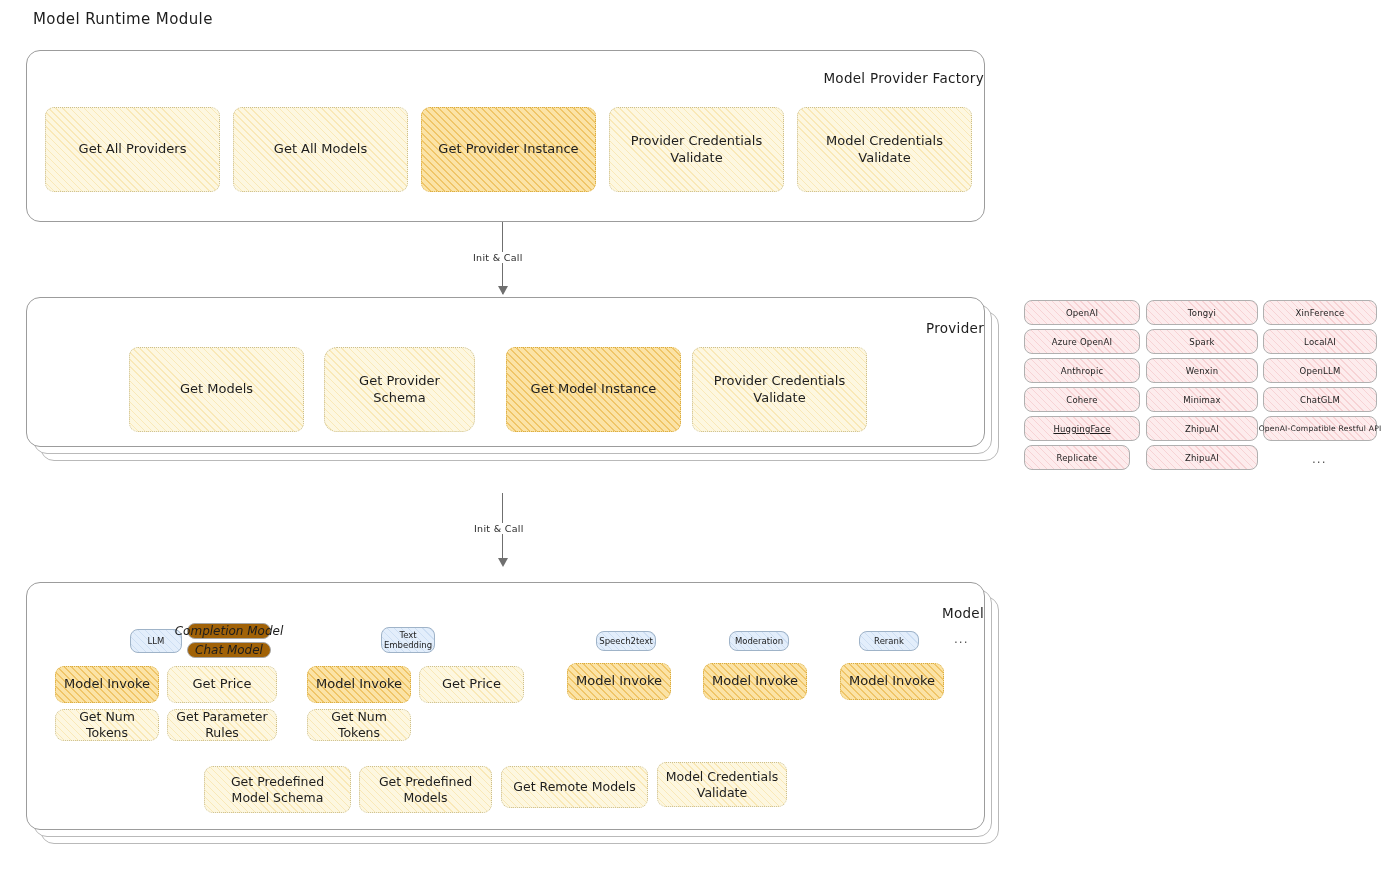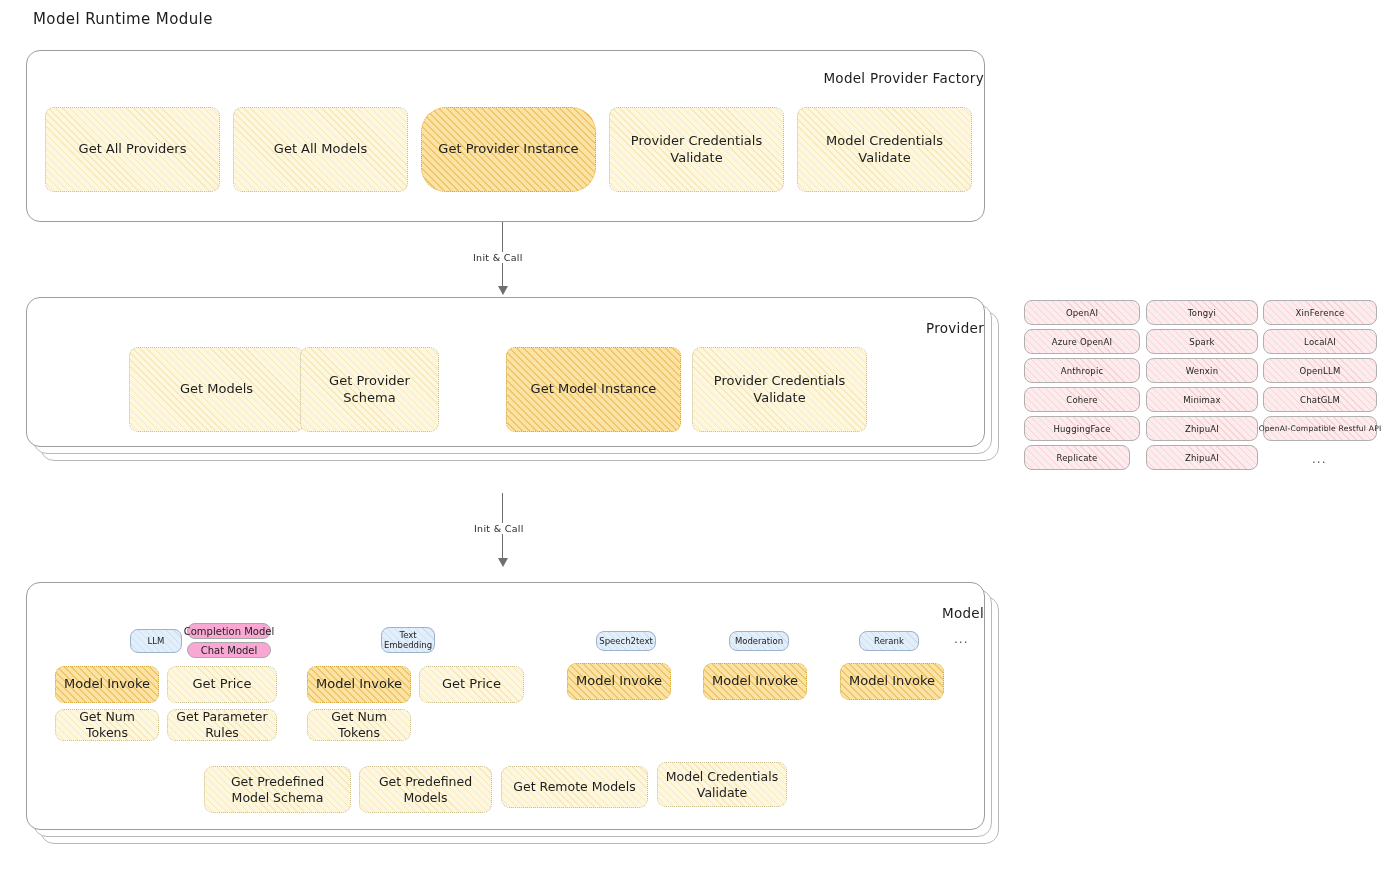--- a/index.html
+++ b/index.html
@@ -148,27 +148,28 @@
     text-align: center;
     font-size: 8.5px;
     line-height: 1.2;
     color: #1d1d1d;
   }
   .wchip {
     position: absolute;
     box-sizing: border-box;
     border: 1.2px solid #a8a8a8;
     border-radius: 8px;
-    background: #f9a8d4;
-    display: flex;
-    align-items: center;
-    justify-content: center;
-    font-size: 10px;
+    background: #a16207;
+    display: flex;
+    align-items: center;
+    justify-content: center;
+    font-size: 12px;
     color: #1d1d1d;
     white-space: nowrap;
+    font-style: italic;
   }
   .ellipsis {
     position: absolute;
     font-size: 12px;
     color: #555;
     letter-spacing: 1px;
   }
 </style>
 </head>
 <body>
@@ -176,54 +177,54 @@
 <div id="page-title">Model Runtime Module</div>
 
 <div class="stack-wrap" style="left:26px; top:50px; width:959px; height:172px;">
   <div class="card-main" style="width:959px; height:172px;">
     <div class="card-title" style="top:19px;">Model Provider Factory</div>
 
     <div class="fbox" style="left:18px; top:56px; width:175px; height:85px;">Get All Providers</div>
 
     <div class="fbox" style="left:206px; top:56px; width:175px; height:85px;">Get All Models</div>
 
-    <div class="fbox hl" style="left:394px; top:56px; width:175px; height:85px;border-radius:25px;">Get Provider Instance</div>
+    <div class="fbox hl" style="left:394px; top:56px; width:175px; height:85px;">Get Provider Instance</div>
 
     <div class="fbox" style="left:582px; top:56px; width:175px; height:85px;">Provider Credentials Validate</div>
 
     <div class="fbox" style="left:770px; top:56px; width:175px; height:85px;">Model Credentials Validate</div>
   </div>
 </div>
 
 <div class="arrow-line" style="left:502px; top:222px; height:72px;"></div>
 <div class="arrow-head" style="left:498px; top:286px;"></div>
 <div class="arrow-label" style="left:469px; top:252px;">Init &amp; Call</div>
 
 <div class="stack-wrap" style="left:26px; top:297px; width:990px; height:180px;">
   <div class="stack-layer" style="left:14px; top:14px; width:959px; height:150px;"></div>
   <div class="stack-layer" style="left:7px; top:7px; width:959px; height:150px;"></div>
 
   <div class="card-main" style="width:959px; height:150px;">
     <div class="card-title" style="top:22px;">Provider</div>
 
     <div class="fbox" style="left:102px; top:49px; width:175px; height:85px;">Get Models</div>
 
-    <div class="fbox" style="left:273px; top:49px; width:139px; height:85px;">Get Provider Schema</div>
+    <div class="fbox" style="left:297px; top:49px; width:151px; height:85px;border-radius:13px;">Get Provider Schema</div>
 
     <div class="fbox hl" style="left:479px; top:49px; width:175px; height:85px;">Get Model Instance</div>
 
     <div class="fbox" style="left:665px; top:49px; width:175px; height:85px;">Provider Credentials Validate</div>
   </div>
 </div>
 
 <div class="pchip" style="left:1024px; top:300px; width:116px; height:25px;">OpenAI</div>
 <div class="pchip" style="left:1024px; top:329px; width:116px; height:25px;">Azure OpenAI</div>
 <div class="pchip" style="left:1024px; top:358px; width:116px; height:25px;">Anthropic</div>
 <div class="pchip" style="left:1024px; top:387px; width:116px; height:25px;">Cohere</div>
-<div class="pchip" style="left:1024px; top:416px; width:116px; height:25px;">HuggingFace</div>
+<div class="pchip" style="left:1024px; top:416px; width:116px; height:25px;text-decoration:underline;">HuggingFace</div>
 <div class="pchip" style="left:1024px; top:445px; width:106px; height:25px;">Replicate</div>
 
 <div class="pchip" style="left:1146px; top:300px; width:112px; height:25px;">Tongyi</div>
 <div class="pchip" style="left:1146px; top:329px; width:112px; height:25px;">Spark</div>
 <div class="pchip" style="left:1146px; top:358px; width:112px; height:25px;">Wenxin</div>
 <div class="pchip" style="left:1146px; top:387px; width:112px; height:25px;">Minimax</div>
 <div class="pchip" style="left:1146px; top:416px; width:112px; height:25px;">ZhipuAI</div>
 <div class="pchip" style="left:1146px; top:445px; width:112px; height:25px;">ZhipuAI</div>
 
 <div class="pchip" style="left:1263px; top:300px; width:114px; height:25px;">XinFerence</div>

